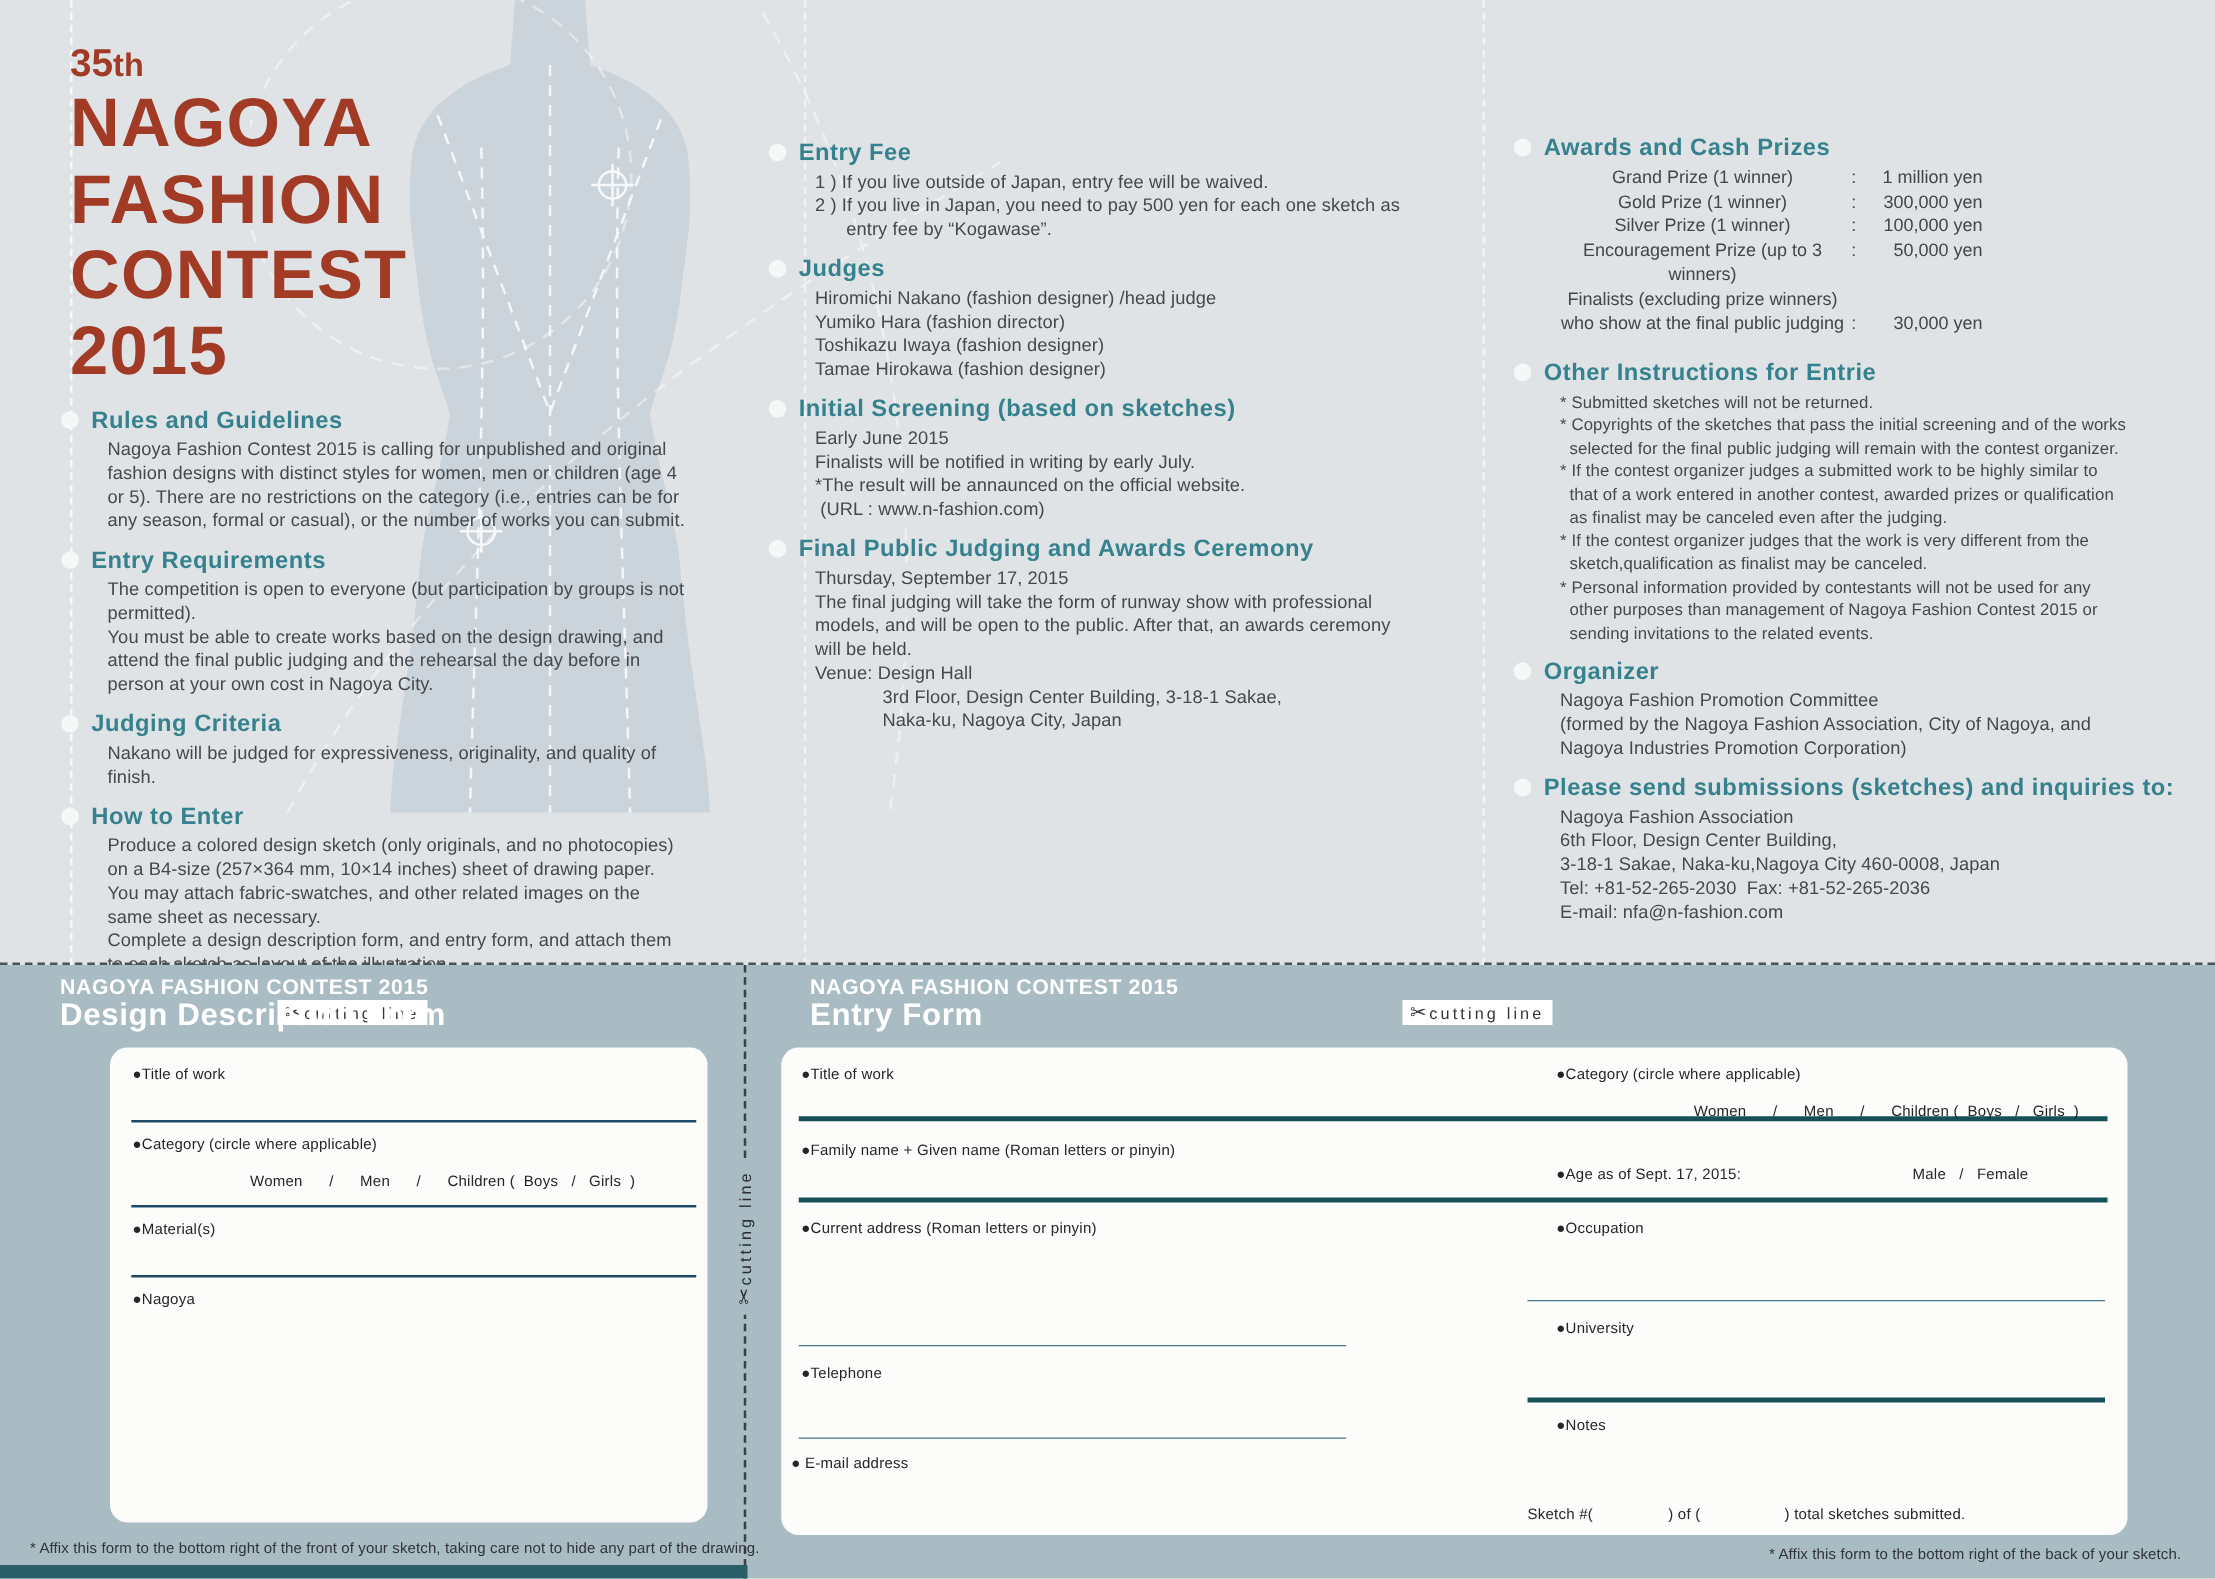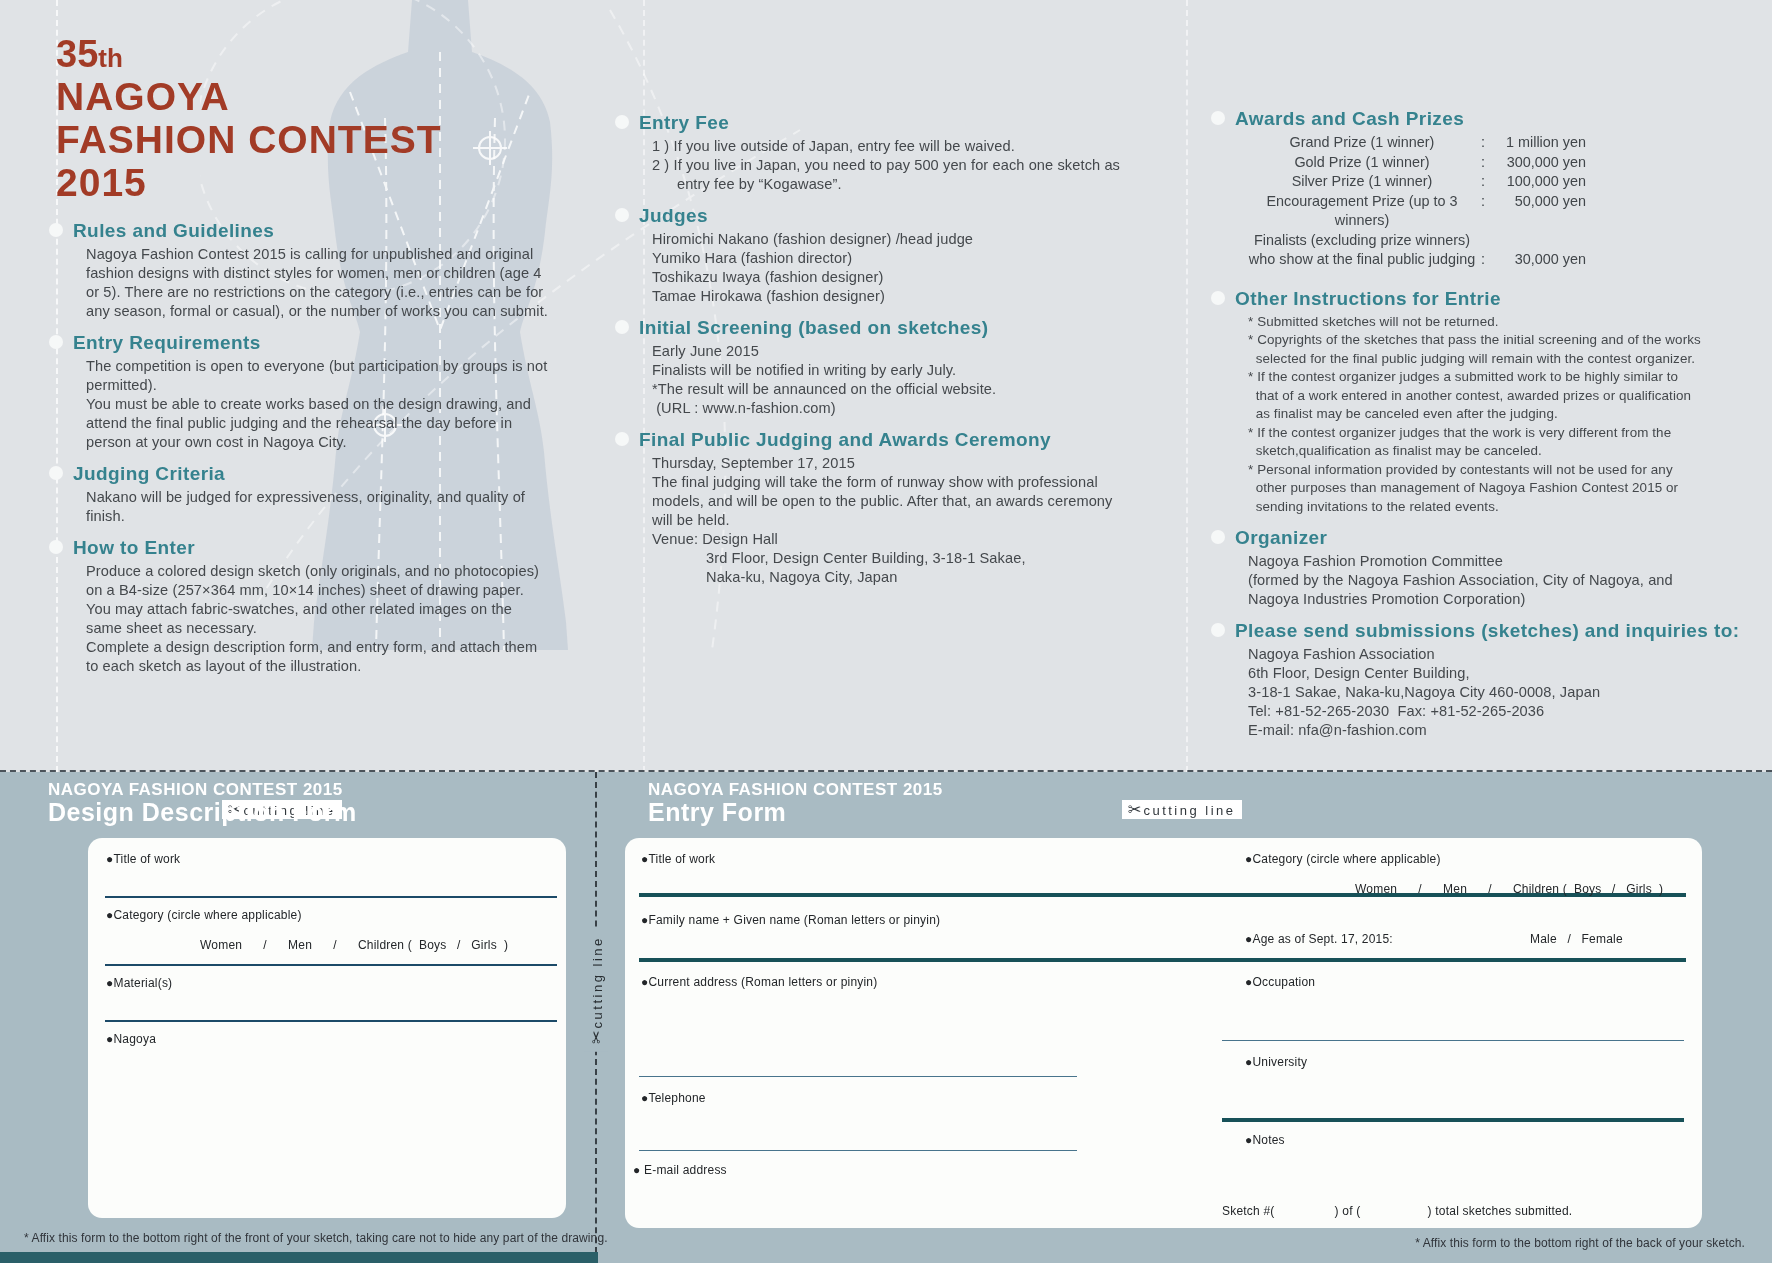--- a/index.html
+++ b/index.html
@@ -12,23 +12,23 @@
   
   .decor{position:absolute; left:200px; top:0; width:760px; height:772px; pointer-events:none;}
   .guide{position:absolute; top:0; height:772px; width:0; border-left:2px dashed rgba(255,255,255,.75);}
   .g1{left:56px;} .g2{left:643px; border-left-color:rgba(255,255,255,.5);} .g3{left:1186px; border-left-color:rgba(255,255,255,.55);}
   
   .col{position:absolute;}
   .col1{left:56px; top:34px; width:525px;}
   .col2{left:622px; top:112px; width:560px;}
   .col3{left:1218px; top:108px; width:552px;}
   .title-block{color:#a23b26; font-weight:700; line-height:1.1; margin-bottom:16px; letter-spacing:0px;}
-  .title-num{font-size:38px;}
+  .title-num{font-size:31px;}
   .title-suffix{font-size:26px;}
-  .title-line{font-size:39px; letter-spacing:1px;}
+  .title-line{font-size:55px; letter-spacing:1px;}
   .section{margin-bottom:11px; position:relative;}
   .sec-head{
     position:relative; color:#35828e; font-size:19px; font-weight:700;
     letter-spacing:.4px; padding-left:17px; margin-bottom:3px;
   }
   .sec-head .dot{
     position:absolute; left:-7px; top:3px; width:14px; height:14px; border-radius:50%;
     background:#f6f8f8;
   }
   .sec-body{

